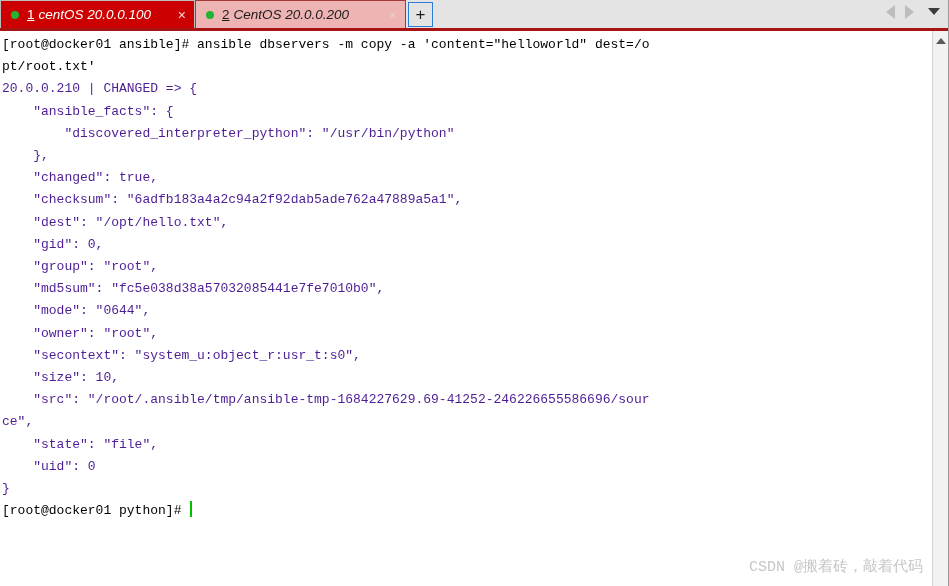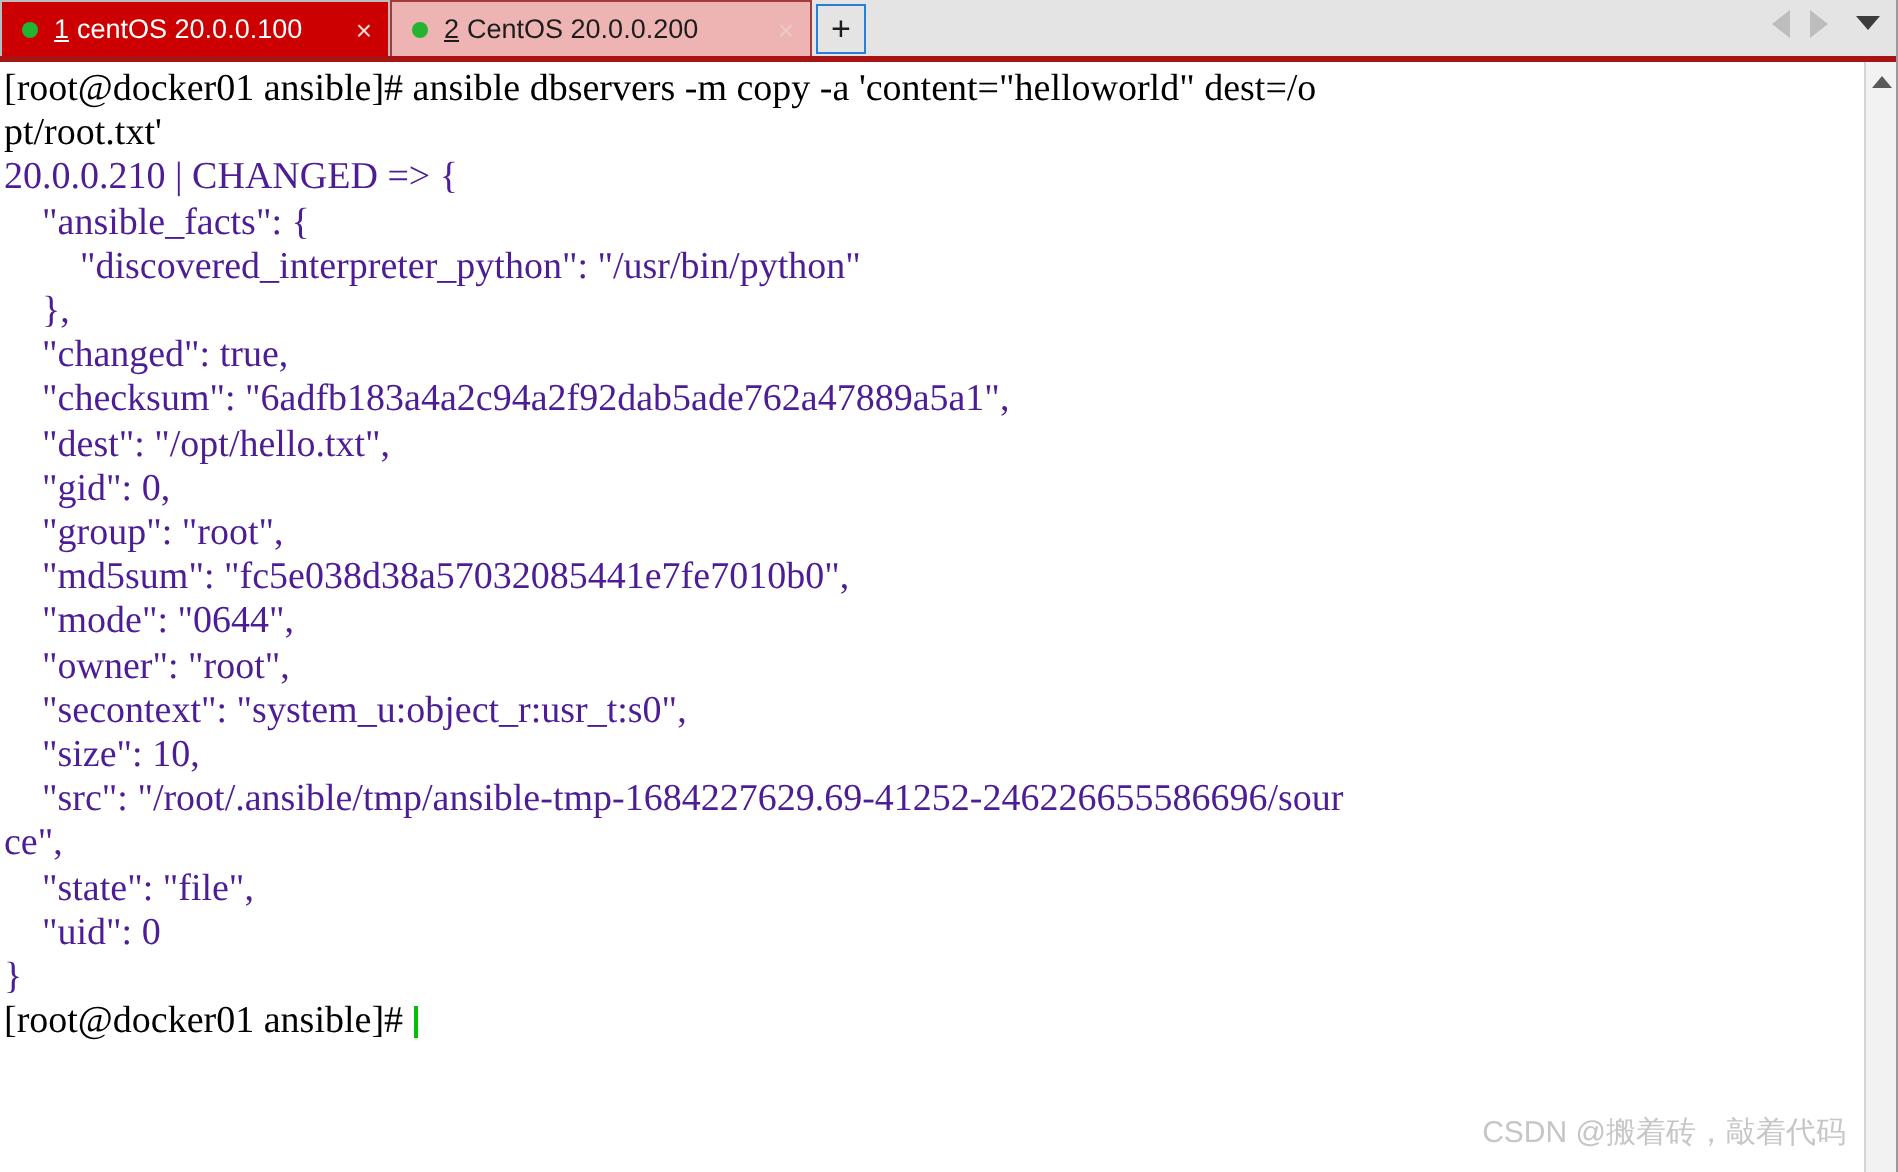--- a/index.html
+++ b/index.html
@@ -72,20 +72,21 @@
     margin-right: 8px;
     flex: 0 0 auto;
   }
   .tab-num {
     text-decoration: underline;
     margin-right: 4px;
   }
   .tab-title {
     white-space: nowrap;
     overflow: hidden;
+    font-style: italic;
   }
   .tab-close {
     margin-left: auto;
     padding-left: 10px;
     font-size: 14px;
     line-height: 1;
     opacity: .85;
   }
   .tab.inactive .tab-close {
     color: #e8cfcf;
@@ -140,22 +141,22 @@
   }
   .term {
     flex: 1 1 auto;
     position: relative;
     overflow: hidden;
     padding: 3px 0 0 2px;
     box-sizing: border-box;
   }
   .term pre {
     margin: 0;
-    font-family: Liberation Serif, serif;
-    font-size: 19px;
+    font-family: Liberation Mono, monospace;
+    font-size: 13px;
     line-height: 22.2px;
     white-space: pre;
     letter-spacing: 0px;
   }
   .l-cmd { color: #000000; }
   .l-out { color: #4c1d95; }
   .cursor {
     display: inline-block;
     width: 2px;
     height: 16px;
@@ -193,21 +194,21 @@
     top: 18px; left: 1px; right: 1px;
     height: 120px;
     background: #f2f2f2;
   }
 
   
   .watermark {
     position: absolute;
     right: 26px;
     bottom: 10px;
-    font-family: Liberation Sans, sans-serif;
+    font-family: Liberation Mono, monospace;
     font-size: 15px;
     color: #c6c6c6;
     white-space: nowrap;
     user-select: none;
   }
 
   
   .edge-right {
     position: absolute;
     top: 0; right: 0;
@@ -267,21 +268,21 @@
       <pre class="l-out">    "mode": "0644",</pre>
       <pre class="l-out">    "owner": "root",</pre>
       <pre class="l-out">    "secontext": "system_u:object_r:usr_t:s0",</pre>
       <pre class="l-out">    "size": 10,</pre>
       <pre class="l-out">    "src": "/root/.ansible/tmp/ansible-tmp-1684227629.69-41252-246226655586696/sour</pre>
       <pre class="l-out">ce",</pre>
       <pre class="l-out">    "state": "file",</pre>
       <pre class="l-out">    "uid": 0</pre>
       <pre class="l-out">}</pre>
 
-      <pre class="l-cmd"><span>[root@docker01 ansible]# </span><span class="cursor"></span></pre>
+      <pre class="l-cmd"><span>[root@docker01 python]# </span><span class="cursor"></span></pre>
     </div>
 
     <div class="scrollbar">
       <div class="sb-up">
         <span></span>
       </div>
       <div class="sb-thumb"></div>
     </div>
   </div>
 

